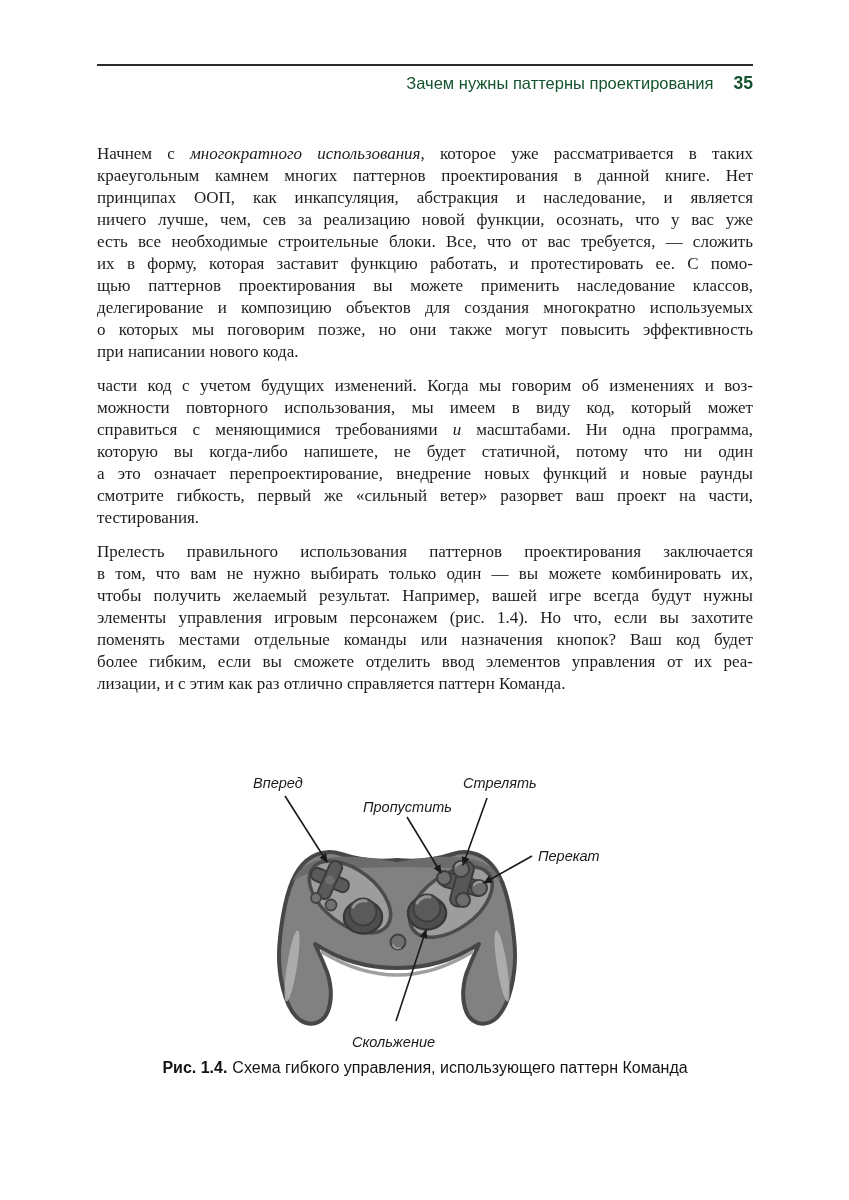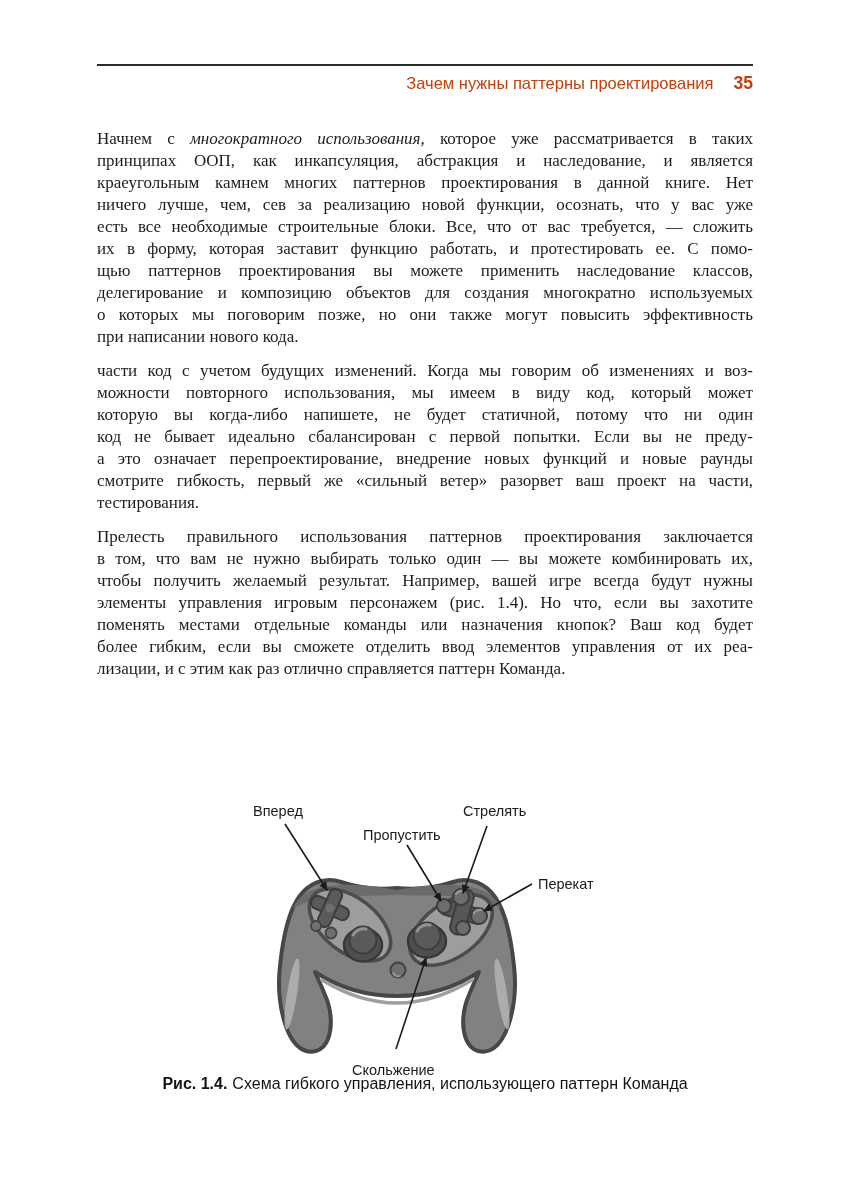--- a/index.html
+++ b/index.html
@@ -4,73 +4,73 @@
 <style>
   html,body{margin:0;padding:0;background:#e8e8e8;}
   .page{
     position:relative;width:849px;height:1200px;background:#ffffff;
     margin:0 auto;overflow:hidden;
     font-family:"Liberation Serif", serif;color:#1c1c1c;
   }
   .rule{position:absolute;left:97px;top:64px;width:656px;height:2px;background:#2a2a2a;}
   .running-head{
     position:absolute;left:97px;top:73px;width:656px;text-align:right;
-    font-family:"Liberation Sans", sans-serif;font-size:16.5px;color:#c2410c;
+    font-family:"Liberation Sans", sans-serif;font-size:16.5px;color:#14532d;
     white-space:nowrap;
   }
   .rh-num{font-weight:bold;font-size:17.5px;margin-left:20px;}
   .body-text{
-    position:absolute;left:97px;top:128px;width:656px;
+    position:absolute;left:97px;top:143px;width:656px;
     font-size:17px;line-height:22px;color:#1c1c1c;
   }
   .para{margin:0 0 12px 0;}
   .line{text-align:justify;text-align-last:justify;white-space:normal;}
   .line.last{text-align-last:left;}
   .it{font-style:italic;}
-  .figure{position:absolute;left:180px;top:798px;width:440px;height:290px;}
+  .figure{position:absolute;left:180px;top:770px;width:440px;height:290px;font-style:italic;}
   .figure svg{display:block;width:440px;height:290px;}
   .fig-label{
     font-family:"Liberation Sans", sans-serif;font-size:14.5px;fill:#1a1a1a;
   }
   .caption{
     position:absolute;left:97px;top:1058px;width:656px;text-align:center;
     font-family:"Liberation Sans", sans-serif;font-size:16px;color:#141414;
-    line-height:20px;white-space:nowrap;margin-top:16px;
+    line-height:20px;white-space:nowrap;
   }
   .cap-b{font-weight:bold;margin-right:5px;}
 </style>
 </head>
 <body>
 
 <div class="page">
 
   <div class="rule"></div>
 
   <div class="running-head">
     <span class="rh-title">Зачем нужны паттерны проектирования</span><span class="rh-num">35</span>
   </div>
 
   <div class="body-text" id="paragraphs">
       <div class="para">
         <div class="line"><span>Начнем с </span><span class="it">многократного использования</span><span>, которое уже рассматривается в таких</span></div>
+        <div class="line"><span>краеугольным камнем многих паттернов проектирования в данной книге. Нет</span></div>
         <div class="line"><span>принципах ООП, как инкапсуляция, абстракция и наследование, и является</span></div>
-        <div class="line"><span>краеугольным камнем многих паттернов проектирования в данной книге. Нет</span></div>
         <div class="line"><span>ничего лучше, чем, сев за реализацию новой функции, осознать, что у вас уже</span></div>
         <div class="line"><span>есть все необходимые строительные блоки. Все, что от вас требуется, — сложить</span></div>
         <div class="line"><span>их в форму, которая заставит функцию работать, и протестировать ее. С помо-</span></div>
         <div class="line"><span>щью паттернов проектирования вы можете применить наследование классов,</span></div>
         <div class="line"><span>делегирование и композицию объектов для создания многократно используемых</span></div>
         <div class="line"><span>о которых мы поговорим позже, но они также могут повысить эффективность</span></div>
         <div class="line last"><span>при написании нового кода.</span></div>
       </div>
       <div class="para">
         <div class="line"><span>части код с учетом будущих изменений. Когда мы говорим об изменениях и воз-</span></div>
         <div class="line"><span>можности повторного использования, мы имеем в виду код, который может</span></div>
+        <div class="line"><span>справиться с меняющимися требованиями </span><span class="it">и</span><span> масштабами. Ни одна программа,</span></div>
         <div class="line"><span>которую вы когда-либо напишете, не будет статичной, потому что ни один</span></div>
-        <div class="line"><span>код не бывает идеально сбалансирован с первой попытки. Если вы не преду-</span></div>
         <div class="line"><span>а это означает перепроектирование, внедрение новых функций и новые раунды</span></div>
         <div class="line"><span>смотрите гибкость, первый же «сильный ветер» разорвет ваш проект на части,</span></div>
         <div class="line last"><span>тестирования.</span></div>
       </div>
       <div class="para">
         <div class="line"><span>Прелесть правильного использования паттернов проектирования заключается</span></div>
         <div class="line"><span>в том, что вам не нужно выбирать только один — вы можете комбинировать их,</span></div>
         <div class="line"><span>чтобы получить желаемый результат. Например, вашей игре всегда будут нужны</span></div>
         <div class="line"><span>элементы управления игровым персонажем (рис. 1.4). Но что, если вы захотите</span></div>
         <div class="line"><span>поменять местами отдельные команды или назначения кнопок? Ваш код будет</span></div>

